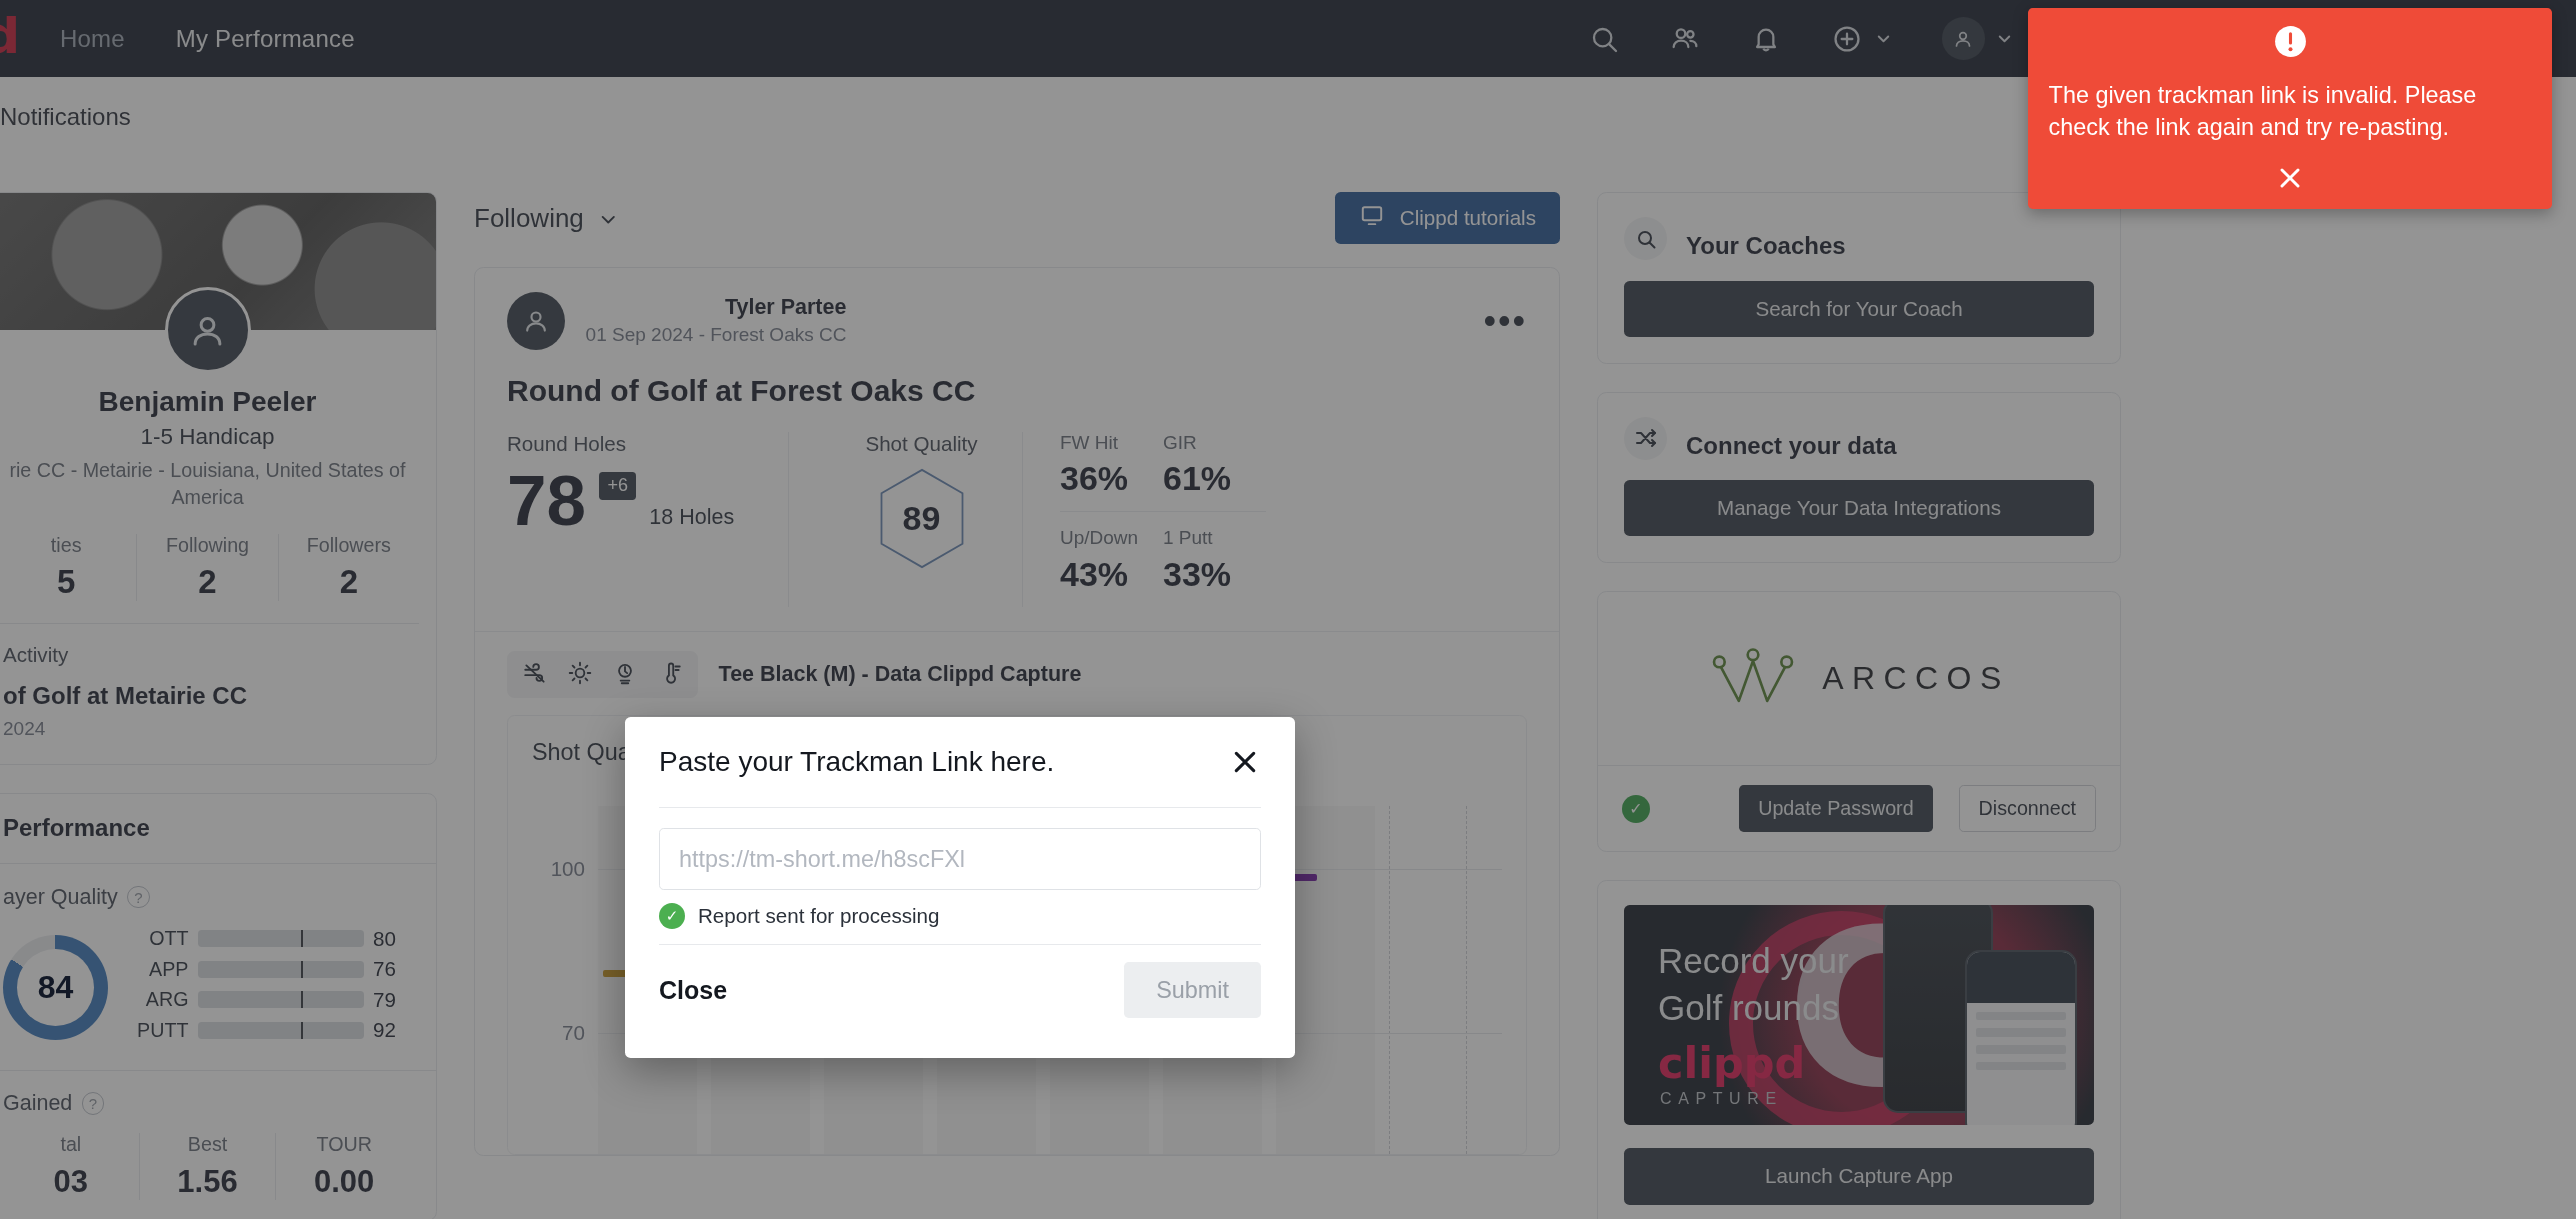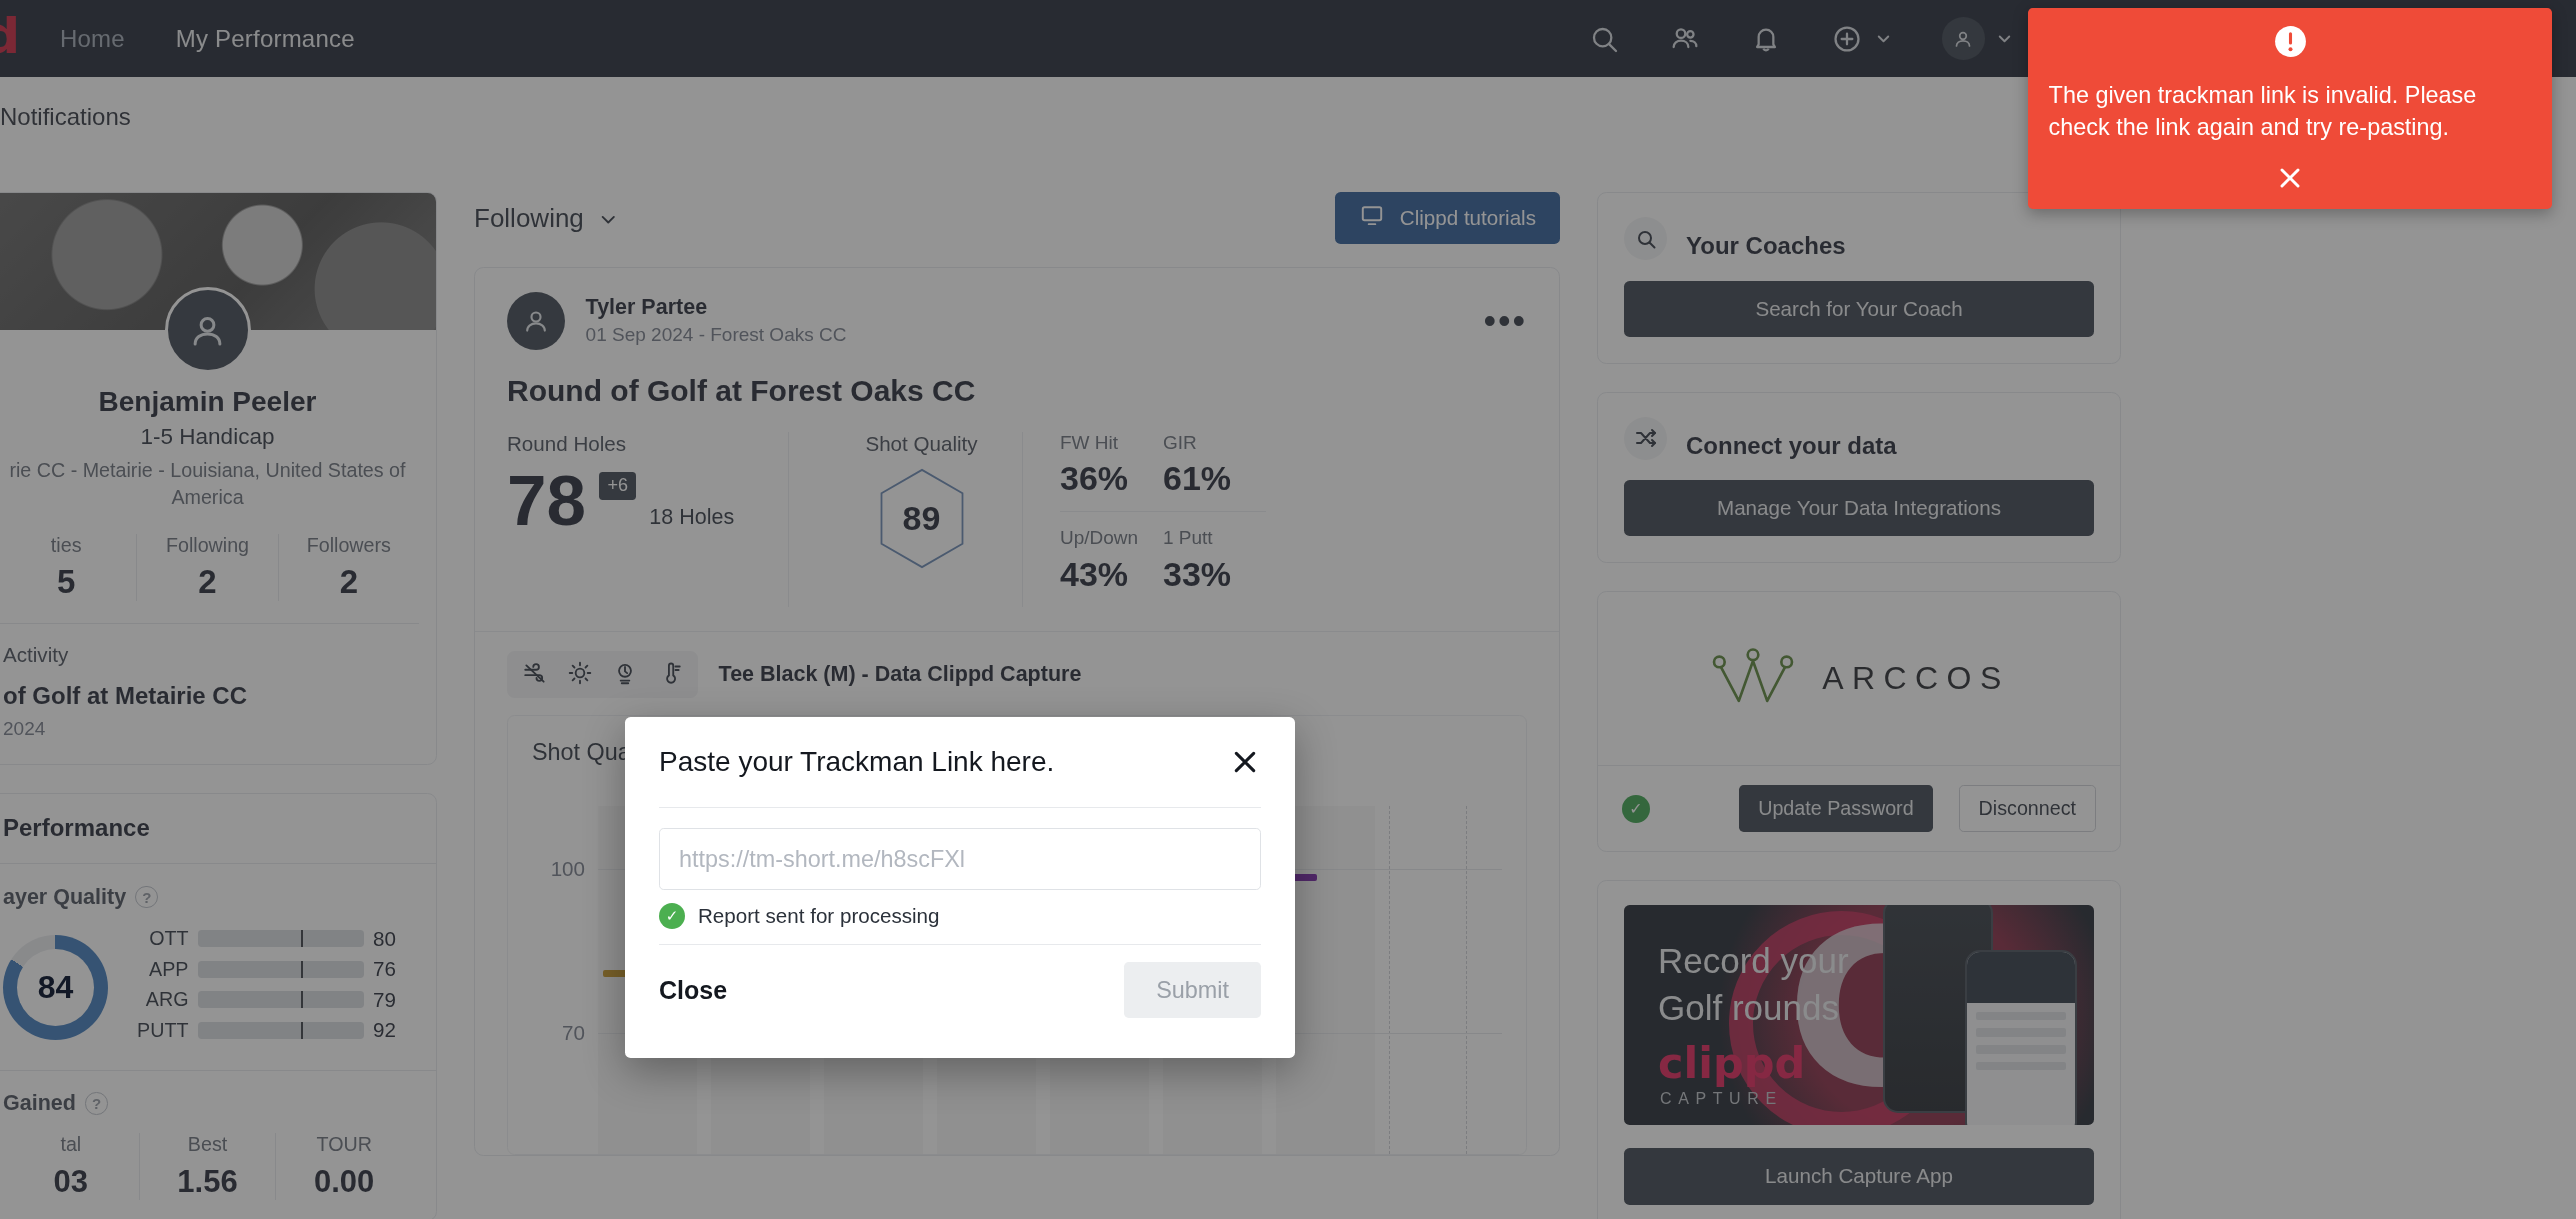--- a/index.html
+++ b/index.html
@@ -83,21 +83,21 @@
   .pf-stat-val { font-size: 33px; font-weight: 700; color: #121826; margin-top: 5.6px; }
   .pf-sep { border-top: 0.9px solid #e4e7ec; margin-top: 22.5px; }
   .pf-act { padding: 19px 24px 24px; }
   .pf-act-h { font-size: 20.6px; color: #3b424e; }
   .pf-act-t { font-size: 24px; font-weight: 700; color: #121826; margin-top: 15px; }
   .pf-act-d { font-size: 19px; color: #6b7280; margin-top: 7.5px; }
 
   
   .perf-head { padding: 20.6px 24px; font-size: 24px; font-weight: 700; color: #121826; border-bottom: 0.9px solid #e4e7ec; }
   .perf-sec { padding: 20.6px 24px; border-bottom: 0.9px solid #e4e7ec; }
-  .perf-sec-h { display: flex; align-items: center; gap: 9.4px; font-size: 21.5px; color: #3b424e; font-weight: bold; }
+  .perf-sec-h { display: flex; align-items: center; gap: 9.4px; font-size: 21.5px; color: #3b424e; }
   .qmark { width: 22.5px; height: 22.5px; border: 1.9px solid #b6bbc4; border-radius: 50%; color: #8b919b; font-size: 15px; display: flex; align-items: center; justify-content: center; }
   .pq-row { display: flex; align-items: center; margin-top: 17px; gap: 22.5px; }
   .donut {
     width: 105px; height: 105px; flex: none; border-radius: 50%;
     background: conic-gradient(#2f6fb5 0 84%, #e6e8ec 84% 100%);
     display: flex; align-items: center; justify-content: center; position: relative;
   }
   .donut::after { content:""; position:absolute; width:77px;height:77px;border-radius:50%;background:#fff; }
   .donut-val { position: relative; z-index: 1; font-size: 32px; font-weight: 700; color: #121826; }
   .bars { flex: 1; }
@@ -119,21 +119,21 @@
   .following .chev { color: #1f2733; width: 22.5px; height: 22.5px; }
   .tutorials-btn {
     margin-left: auto; background: #1b4e8f; color: #fff; border: none; border-radius: 5.6px;
     height: 52px; padding: 0 24px; font-size: 20.6px; display: flex; align-items: center; gap: 15px; cursor: pointer;
   }
   .tutorials-btn svg { width: 26px; height: 26px; }
 
   .post-head { display: flex; align-items: center; padding: 24px 32px 0; }
   .post-av { width: 58px; height: 58px; border-radius: 50%; background: #2e3744; display: flex; align-items: center; justify-content: center; color: #e2e6ea; flex: none; }
   .post-av svg { width: 32px; height: 32px; }
-  .post-meta { margin-left: 20.6px; }
+  .post-meta { margin-left: 20.6px; text-align: right; }
   .post-user { font-size: 21.5px; font-weight: 700; color: #121826; }
   .post-sub { font-size: 19px; color: #6b7280; margin-top: 4.7px; }
   .post-more { margin-left: auto; font-size: 36px; color: #1f2733; letter-spacing: 1.9px; line-height: .5; cursor: pointer; }
   .post-title { font-size: 30px; font-weight: 700; color: #121826; padding: 24px 32px 0; }
 
   .stats-row { display: flex; align-items: stretch; padding: 24px 32px 24px; border-bottom: 0.9px solid #e9ebef; }
   .st-score { width: 281px; }
   .st-lbl { font-size: 20.6px; color: #3b424e; }
   .st-score-row { display: flex; align-items: flex-end; margin-top: 11.2px; gap: 13px; }
   .st-big { font-size: 71px; font-weight: 700; color: #121826; line-height: .95; }

